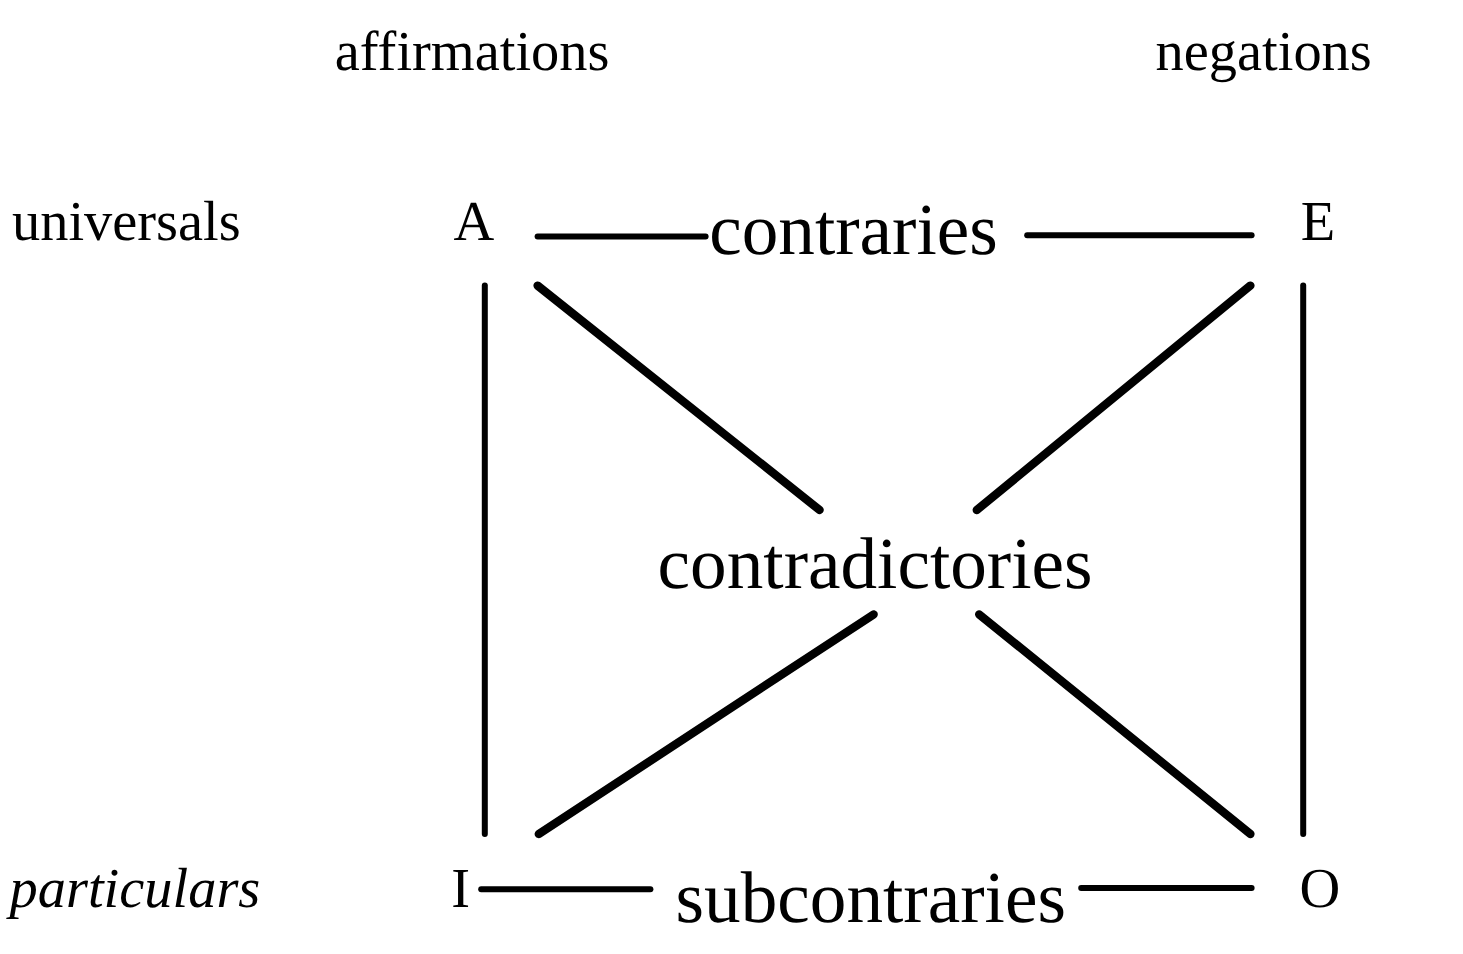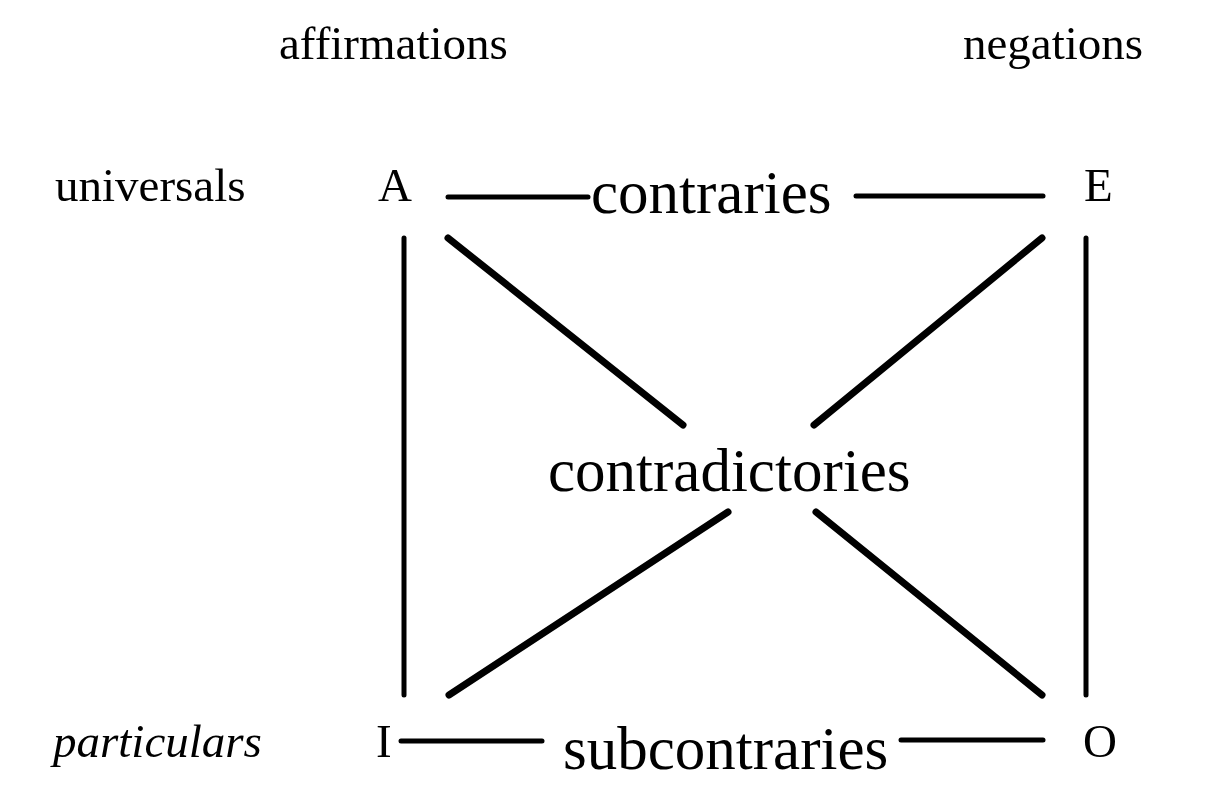--- a/index.html
+++ b/index.html
@@ -43,21 +43,20 @@
     top: 20px;
     margin-left: 43px;
   }
   #hdr-negations {
     left: 963px;
     top: 20px;
   }
   
   .rowlbl {
     font-size: 47px;
-    margin-left: 45px;
   }
   #row-universals {
     left: 10px;
     top: 162px;
   }
   #row-particulars {
     left: 8px;
     top: 718px;
     font-style: italic;
   }

